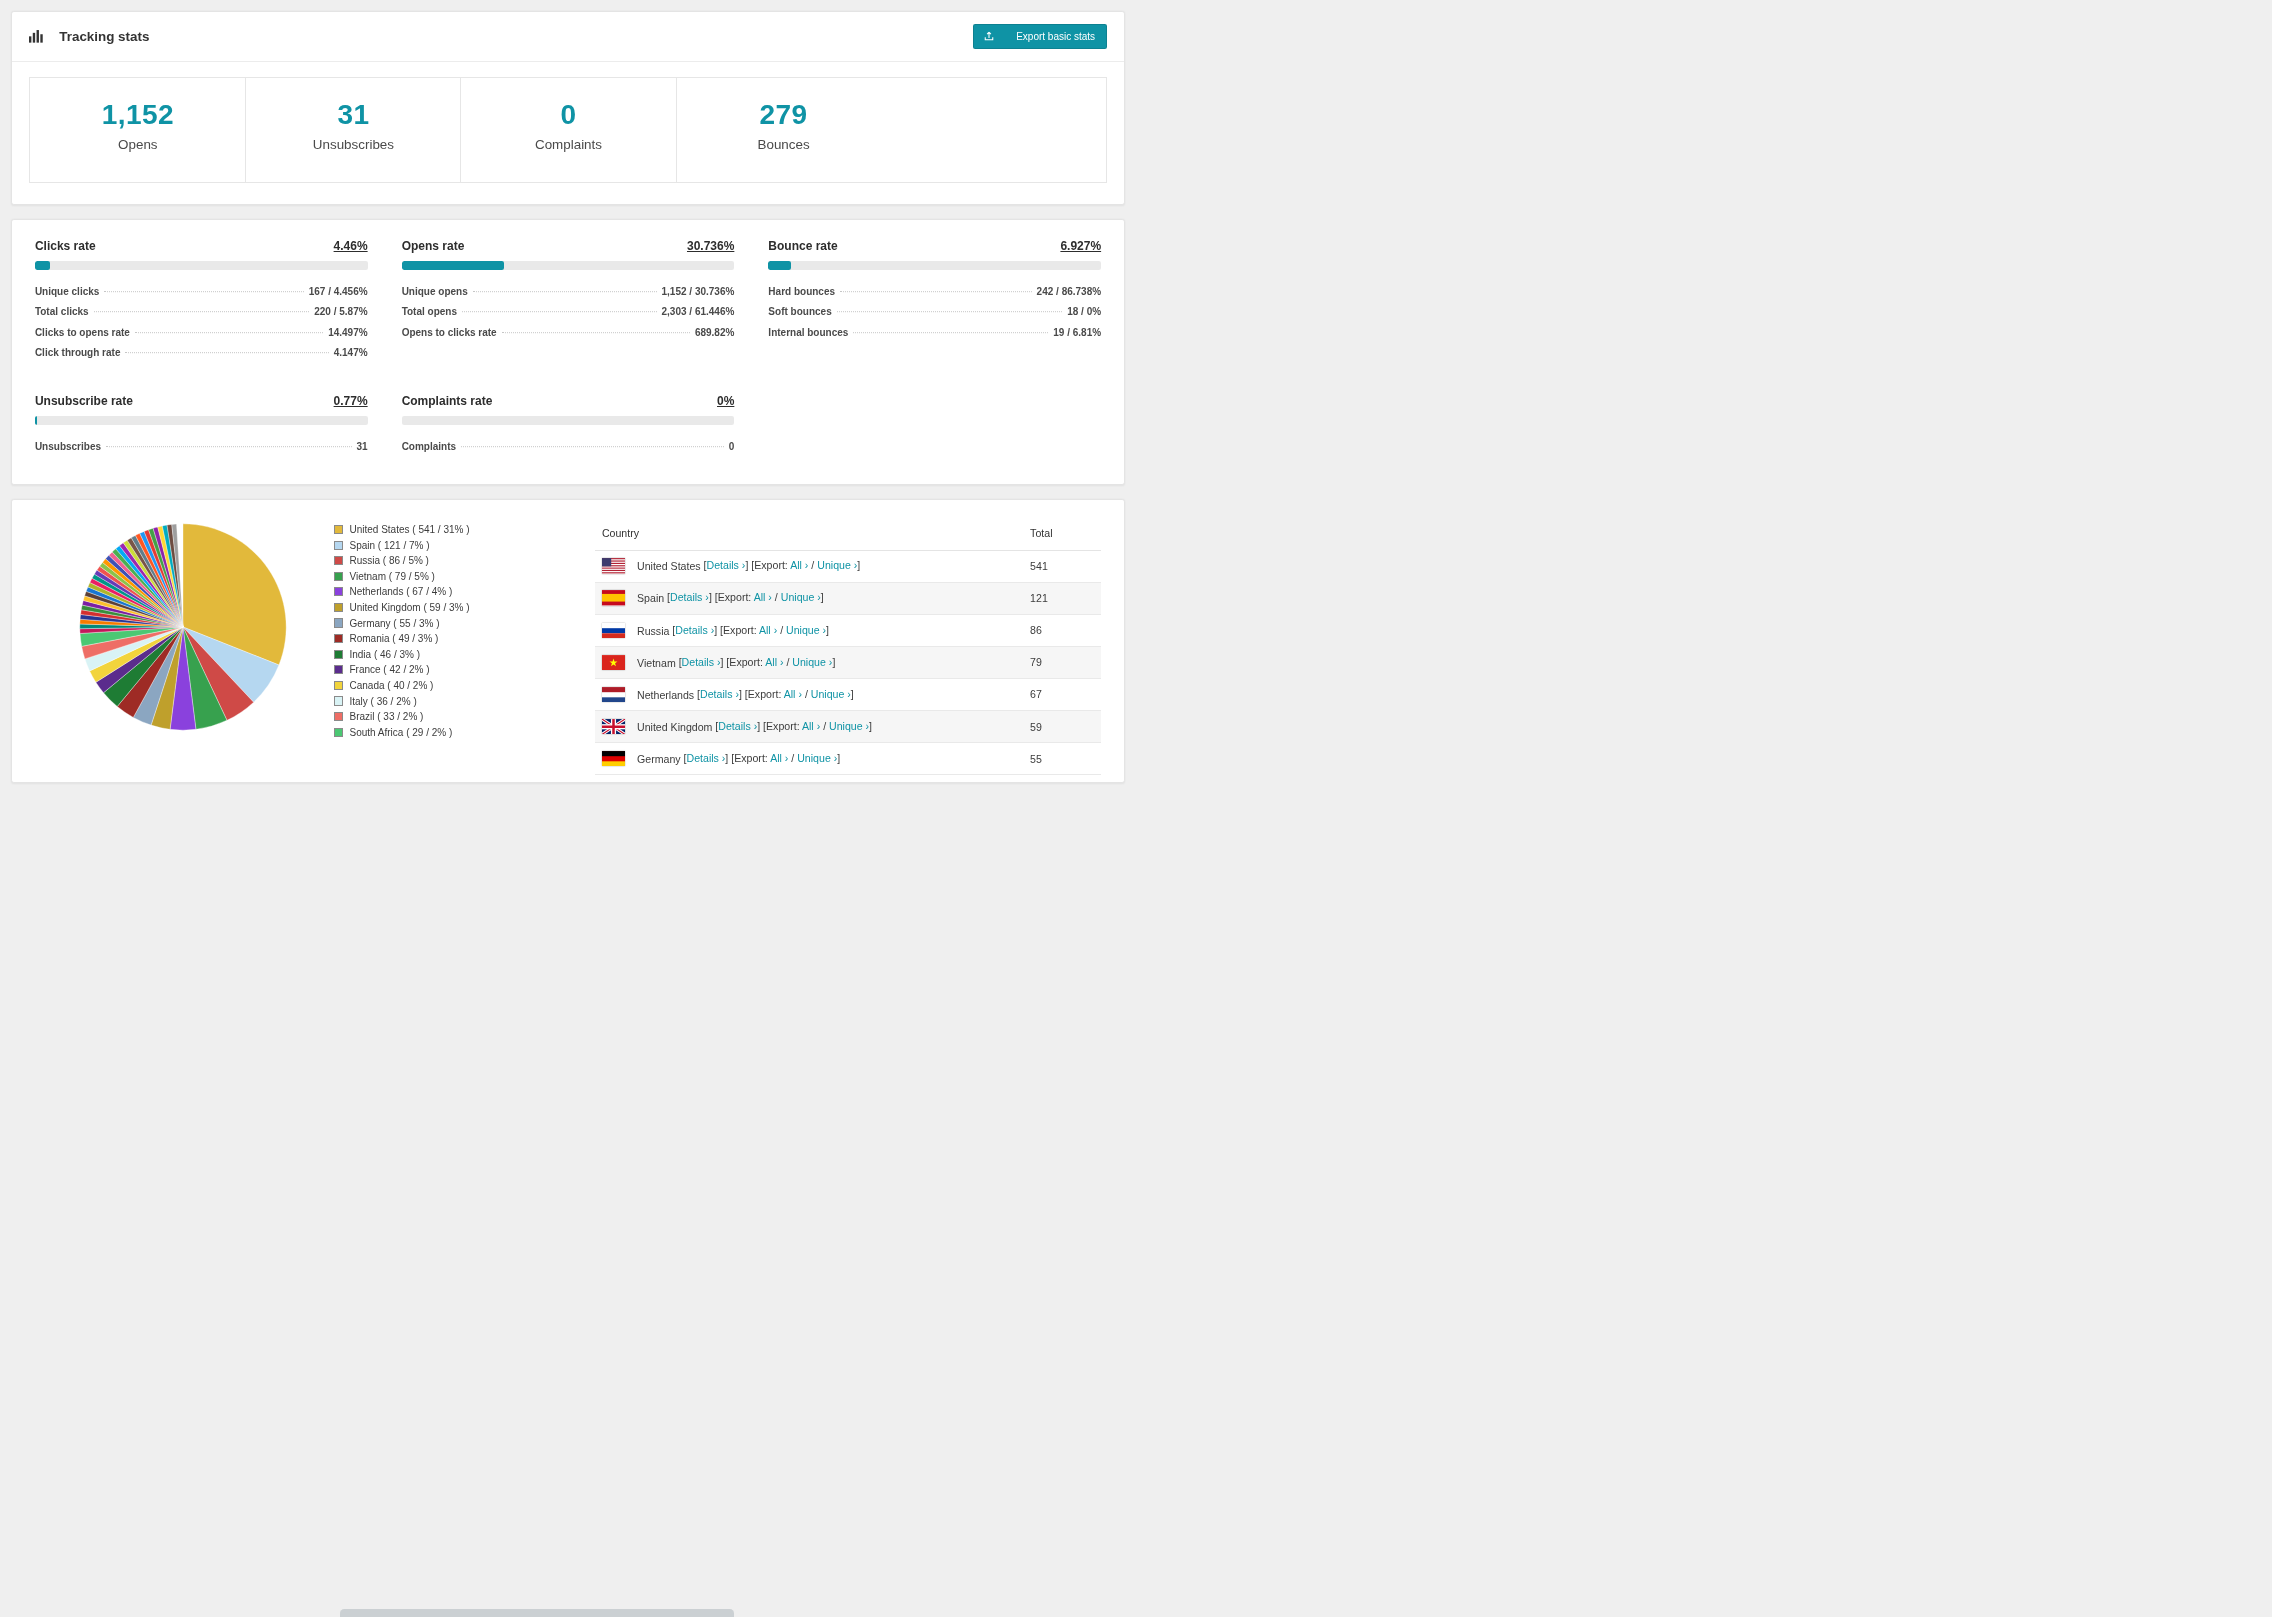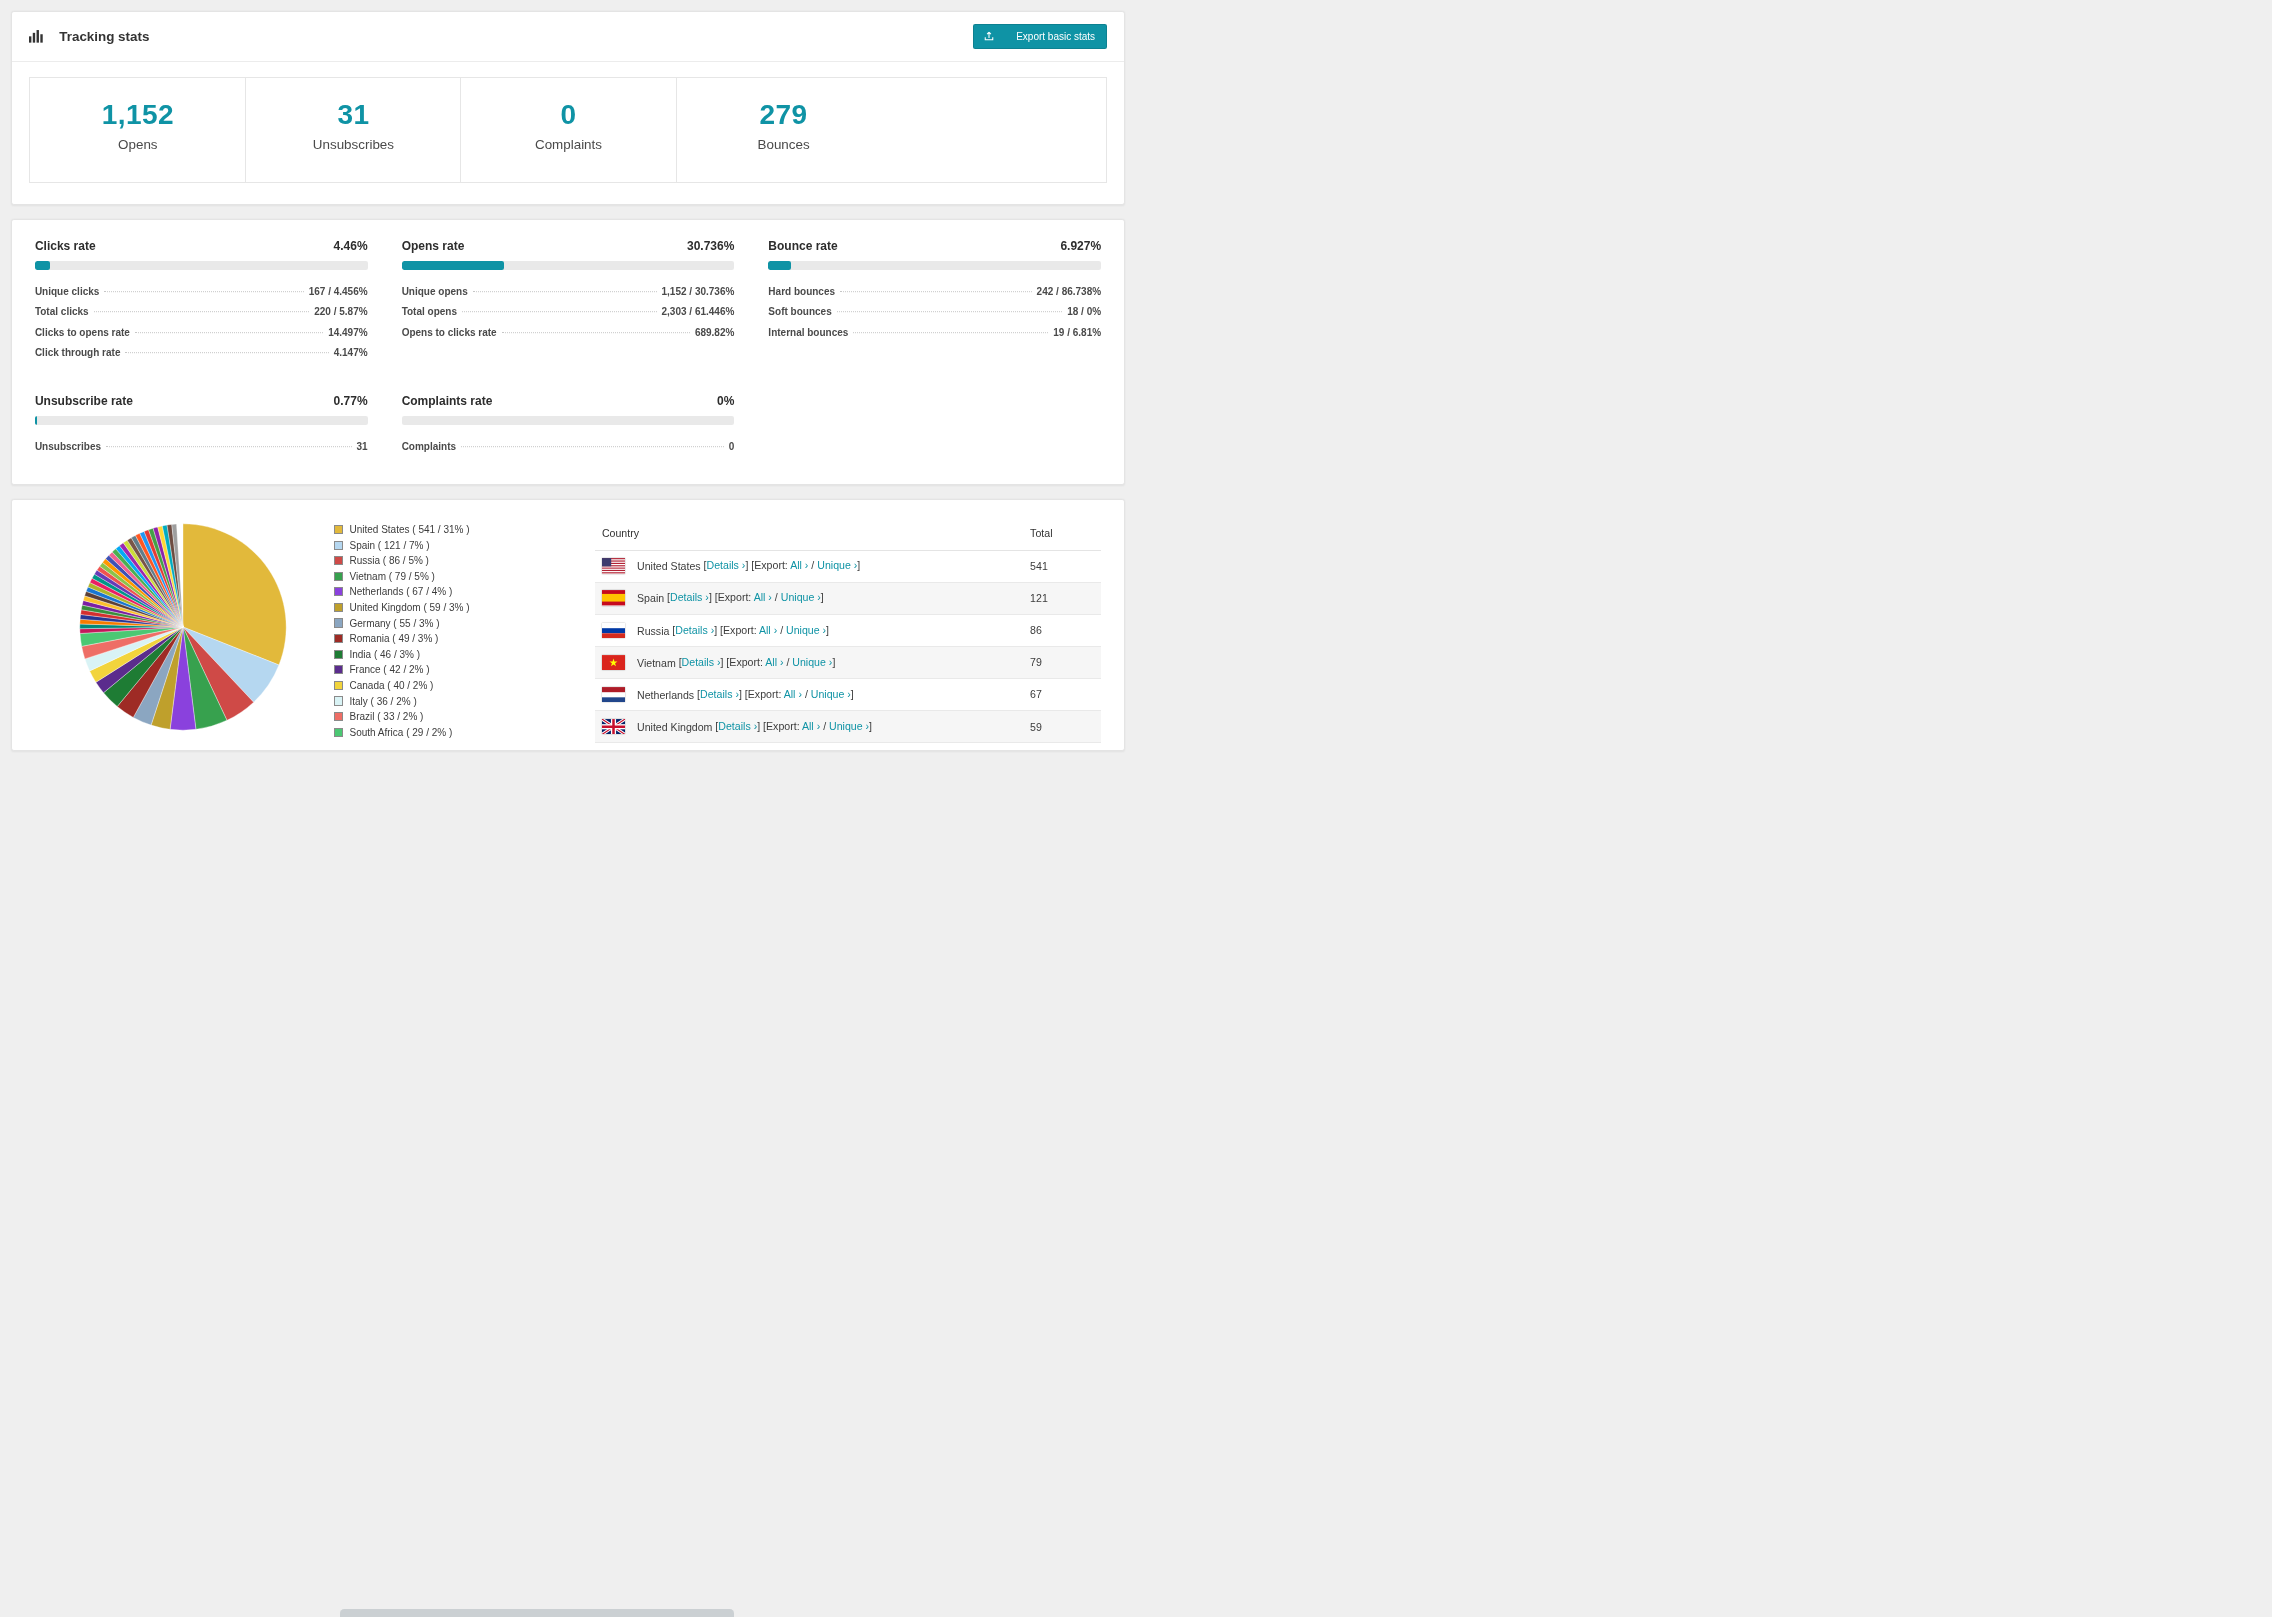--- a/index.html
+++ b/index.html
@@ -43,21 +43,21 @@
   .stat { text-align:center; padding:21px 0 30px; border-left:0.7px solid #e6e6e6; }
   .stat:first-child { border-left:none; }
   .stat-value { font-size:28px; font-weight:700; color:var(--accent); letter-spacing:0.4px; }
   .stat-label { font-size:13.4px; color:#4a4a4a; margin-top:6px; }
 
   
   .card-body2 { padding:18.4px 22.6px 27px; }
   .rates-grid { display:grid; grid-template-columns:1fr 1fr 1fr; column-gap:34px; row-gap:30px; }
   .rate-head { display:flex; justify-content:space-between; align-items:baseline; }
   .rate-title { font-size:12px; font-weight:700; color:#2d2d2d; }
-  .rate-value { font-size:12px; font-weight:700; color:#2d2d2d; }
+  .rate-value { font-size:12px; font-weight:700; color:#2d2d2d;text-decoration:underline; }
   .progress { height:9.2px; background:#e9e9e9; border-radius:2.1px; margin:8.5px 0 11.3px; overflow:hidden; }
   .progress-fill { height:100%; background:var(--accent); border-radius:2.1px; }
   .metric { display:flex; align-items:baseline; font-size:10px; color:#4a4a4a; line-height:20.5px;font-weight:bold; }
   .metric .leader { flex:1; border-bottom:0.7px dotted #c6c6c6; margin:0 5px; transform:translateY(-2.8px); }
 
   
   .card-body3 { padding:18.4px 22.6px 7px; }
   .geo-content { display:flex; align-items:flex-start; }
   .pie-wrap { width:212px; height:212px; margin-left:42px; margin-top:2.8px; flex:none; }
   .legend { margin-left:45px; margin-top:5.6px; flex:none; width:233px; }
@@ -481,20 +481,32 @@
                         <rect y="7.3" width="33" height="7.4" fill="#fff"></rect>
                         <rect x="14.7" width="3.6" height="22" fill="#c8102e"></rect>
                         <rect y="9.2" width="33" height="3.6" fill="#c8102e"></rect>
                       </svg></span>
       <span class="country-name">United Kingdom </span>
       <span class="plain">[</span><a class="link">Details ›</a><span class="plain">] [</span><span class="plain">Export:</span> <a class="link">All ›</a><span class="plain"> / </span><a class="link">Unique ›</a><span class="plain">]</span>
     </td>
     <td class="total-col">59</td>
   </tr>
 
+  <tr>
+    <td>
+      <span class="flag"><svg viewBox="0 0 33 22">
+                        <rect width="33" height="22" fill="#ffce00"></rect>
+                        <rect width="33" height="14.67" fill="#d00"></rect>
+                        <rect width="33" height="7.33" fill="#000"></rect>
+                      </svg></span>
+      <span class="country-name">Germany </span>
+      <span class="plain">[</span><a class="link">Details ›</a><span class="plain">] [</span><span class="plain">Export:</span> <a class="link">All ›</a><span class="plain"> / </span><a class="link">Unique ›</a><span class="plain">]</span>
+    </td>
+    <td class="total-col">55</td>
+  </tr>
 </tbody>
           </table>
         </div>
       </div>
     </div>
   </div>
 
 </div>
 
 <div class="bottom-bar"></div>

